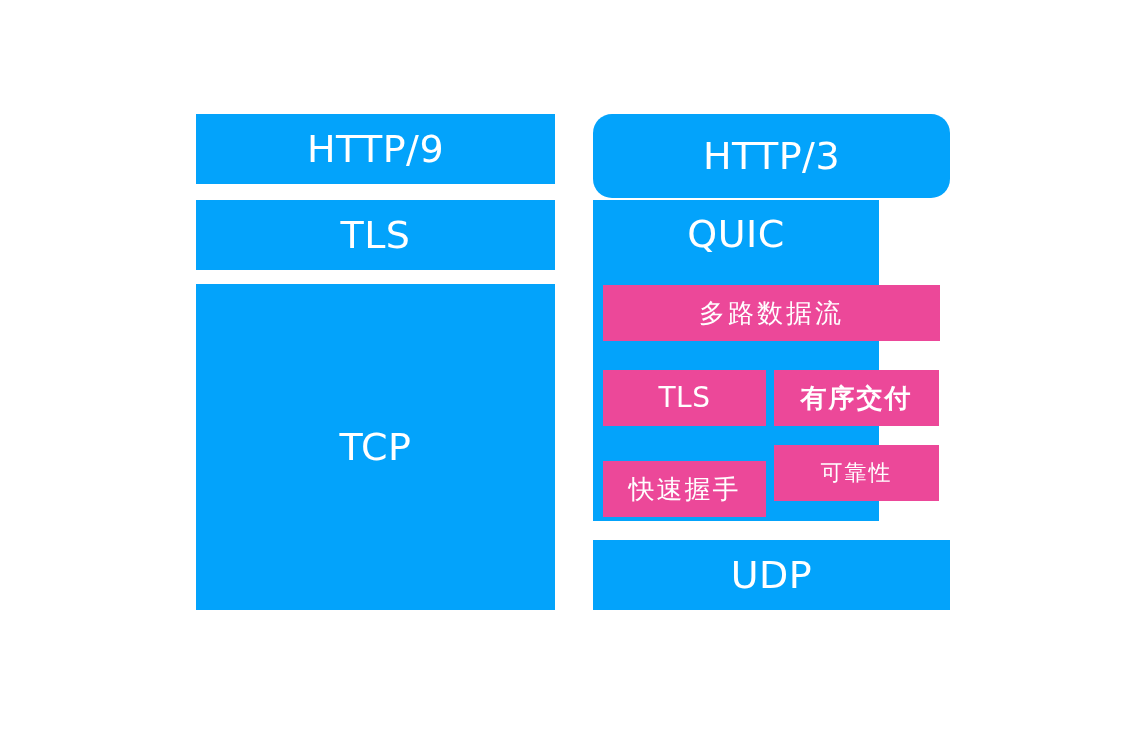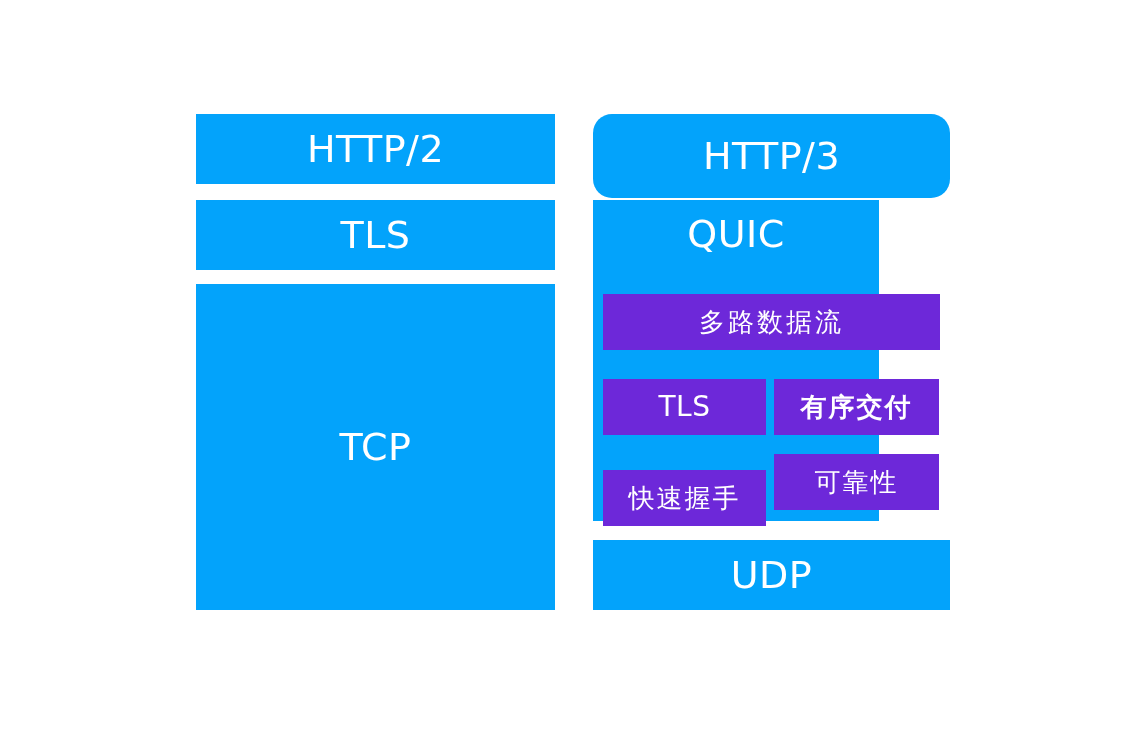--- a/index.html
+++ b/index.html
@@ -34,22 +34,21 @@
     text-align: center;
     line-height: 1;
     letter-spacing: 0.5px;
   }
 
   .blue {
     background: #03A3FB;
   }
 
   .orange {
-    background: #6d28d9;
-    margin-top: 9px;
+    background: #ec4899;
   }
 
   
   #box-http2 {
     left: 196px;  top: 114px;  width: 359px;  height: 70px;
     font-size: 38px;
   }
   #box-tls-left {
     left: 196px;  top: 200px;  width: 359px;  height: 70px;
     font-size: 38px;
@@ -97,41 +96,41 @@
     letter-spacing: 2px;
     font-weight: bold;
   }
   #box-handshake {
     left: 10px;   top: 261px;  width: 163px;  height: 56px;
     font-size: 26px;
     letter-spacing: 2px;
   }
   #box-reliability {
     left: 181px;  top: 245px;  width: 165px;  height: 56px;
-    font-size: 26px;
+    font-size: 22px;
     letter-spacing: 2px;
   }
 
   #box-udp {
     left: 593px;  top: 540px;  width: 357px;  height: 70px;
     font-size: 38px;
   }
 
   
   #box-ip {
     left: 196px;  top: 628px;  width: 754px;  height: 69px;
     font-size: 38px;
   }
 </style>
 </head>
 <body>
 
 <div id="stage">
 
-  <div class="box blue" id="box-http2">HTTP/2</div>
+  <div class="box blue" id="box-http2">HTTP/9</div>
 
   <div class="box blue" id="box-tls-left">TLS</div>
 
   <div class="box blue" id="box-tcp">TCP</div>
 
   <div class="box blue" id="box-http3">HTTP/3</div>
 
   <div class="box blue" id="box-quic">
 
     <div id="quic-title">QUIC</div>

